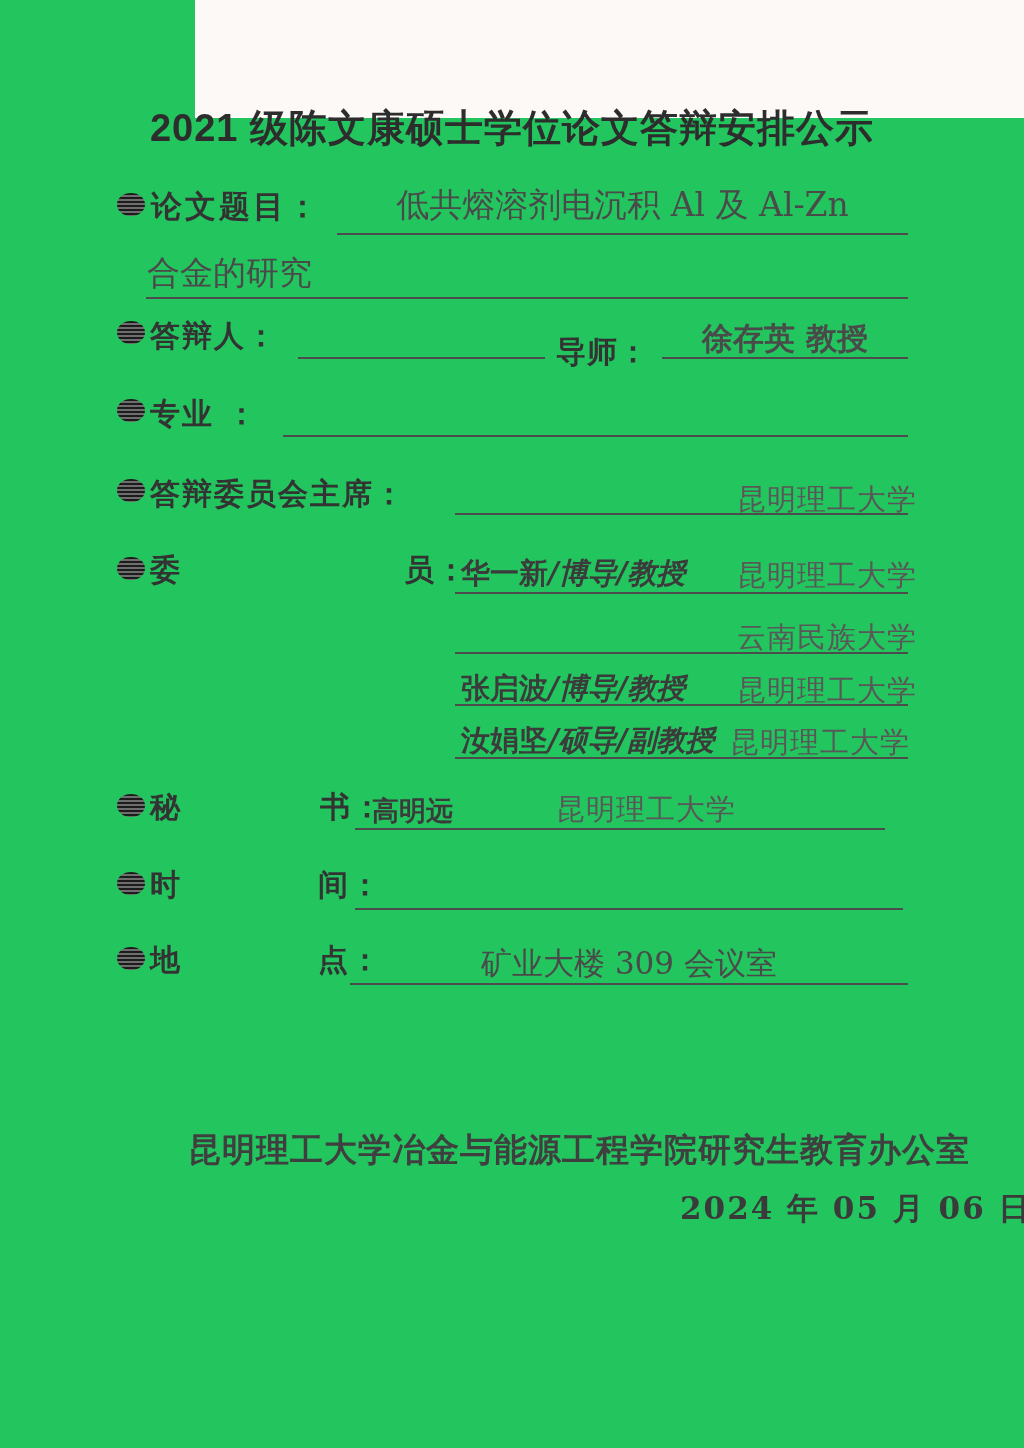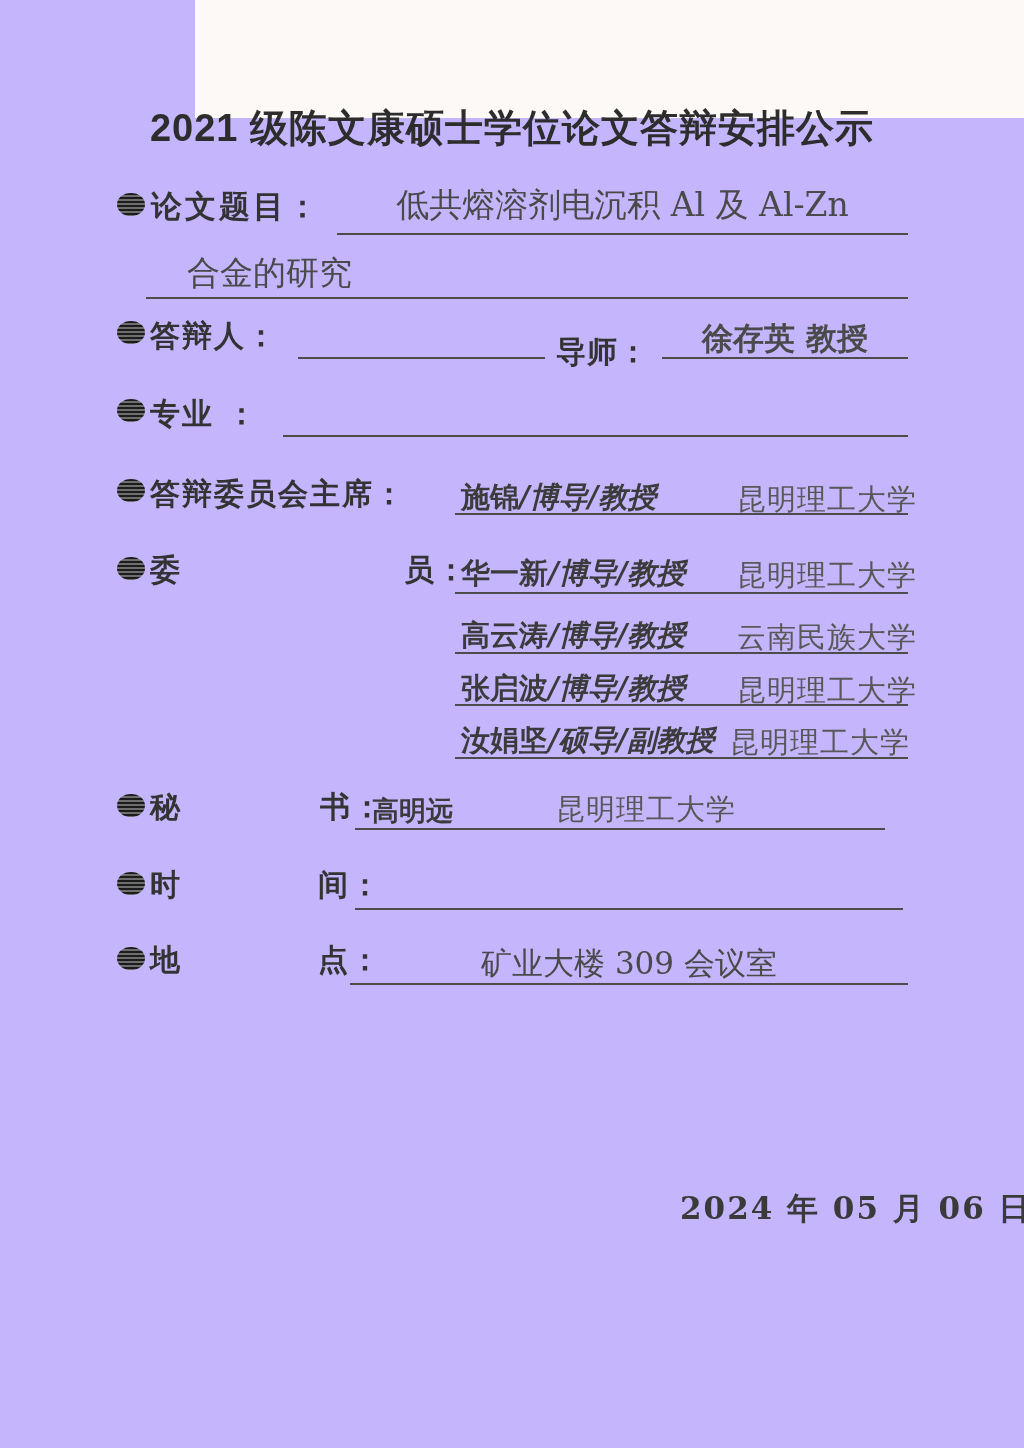--- a/index.html
+++ b/index.html
@@ -1,18 +1,18 @@
 <!DOCTYPE html>
 <html><head>
 <meta charset="utf-8">
 <style>
   html,body{margin:0;padding:0;background:#e8e8e8;}
   .page{
     position:relative;width:1024px;height:1448px;margin:0 auto;
-    background:#c4b5fd;overflow:hidden;
+    background:#22c55e;overflow:hidden;
     font-family:"DejaVu Serif","Liberation Serif",serif;
     color:#3a3a3a;
   }
   .scan-tint{position:absolute;left:195px;top:0;right:0;height:118px;background:#fdf9f7;}
   .title{
     position:absolute;left:0;top:103px;width:1024px;text-align:center;
     font-family:"Liberation Sans",sans-serif;font-weight:bold;
     font-size:38px;color:#2d2d2d;letter-spacing:1px;white-space:nowrap;
   }
   .bullet{
@@ -28,21 +28,21 @@
   .ul{position:absolute;height:2px;background:#4c4c4c;}
   .namegrp{position:absolute;font-size:29px;font-weight:bold;color:#3b3b3b;white-space:nowrap;}
   .namegrp .it{font-style:italic;}
   .affil{position:absolute;font-size:29px;color:#585858;white-space:nowrap;letter-spacing:1px;}
 
   
   .b-thesis{left:117px;top:193px;}
   .l-thesis{left:151px;top:186px;font-size:31px;letter-spacing:3px;}
   .v-thesis1{left:337px;top:183px;width:571px;font-size:33px;}
   .u-thesis1{left:337px;top:233px;width:571px;}
-  .v-thesis2{left:147px;top:251px;font-size:33px;margin-left:40px;}
+  .v-thesis2{left:147px;top:251px;font-size:33px;}
   .u-thesis2{left:146px;top:297px;width:762px;}
 
   
   .b-def{left:117px;top:321px;}
   .l-def{left:150px;top:316px;}
   .u-def{left:298px;top:357px;width:247px;}
   .v-def{left:298px;top:318px;width:247px;}
   .l-sup{left:556px;top:300px;letter-spacing:1px;margin-top:32px;}
   .u-sup{left:662px;top:357px;width:246px;}
   .v-sup{left:662px;top:318px;width:246px;font-weight:bold;}
@@ -122,33 +122,31 @@
   <div class="lbl l-sup">导师：</div>
   <div class="val center v-sup">徐存英 教授</div>
   <div class="ul u-sup"></div>
 
   <span class="bullet b-major"></span>
   <div class="lbl l-major">专业 ：</div>
   <div class="ul u-major"></div>
 
   <span class="bullet b-chair"></span>
   <div class="lbl l-chair">答辩委员会主席：</div>
-  <div class="namegrp n-chair"><span>施锦</span><span class="it">/博导/教授</span></div>
   <div class="affil a-chair">昆明理工大学</div>
   <div class="ul u-chair"></div>
 
   <span class="bullet b-comm"></span>
   <div class="lbl l-comm-left">委</div>
   <div class="lbl l-comm-right">员：</div>
 
   <div class="namegrp n-m0"><span>华一新</span><span class="it">/博导/教授</span></div>
   <div class="affil a-m0">昆明理工大学</div>
   <div class="ul u-m0"></div>
 
-  <div class="namegrp n-m1"><span>高云涛</span><span class="it">/博导/教授</span></div>
   <div class="affil a-m1">云南民族大学</div>
   <div class="ul u-m1"></div>
 
   <div class="namegrp n-m2"><span>张启波</span><span class="it">/博导/教授</span></div>
   <div class="affil a-m2">昆明理工大学</div>
   <div class="ul u-m2"></div>
 
   <div class="namegrp n-m3"><span>汝娟坚</span><span class="it">/硕导/副教授</span></div>
   <div class="affil a-m3">昆明理工大学</div>
   <div class="ul u-m3"></div>
@@ -164,14 +162,15 @@
   <div class="lbl l-time-left">时</div>
   <div class="lbl l-time-right">间：</div>
   <div class="ul u-time"></div>
 
   <span class="bullet b-loc"></span>
   <div class="lbl l-loc-left">地</div>
   <div class="lbl l-loc-right">点：</div>
   <div class="val center v-loc">矿业大楼 309 会议室</div>
   <div class="ul u-loc"></div>
 
+  <div class="f-office">昆明理工大学冶金与能源工程学院研究生教育办公室</div>
   <div class="f-date">2024 年 05 月 06 日</div>
 </div>
 
 </body></html>

